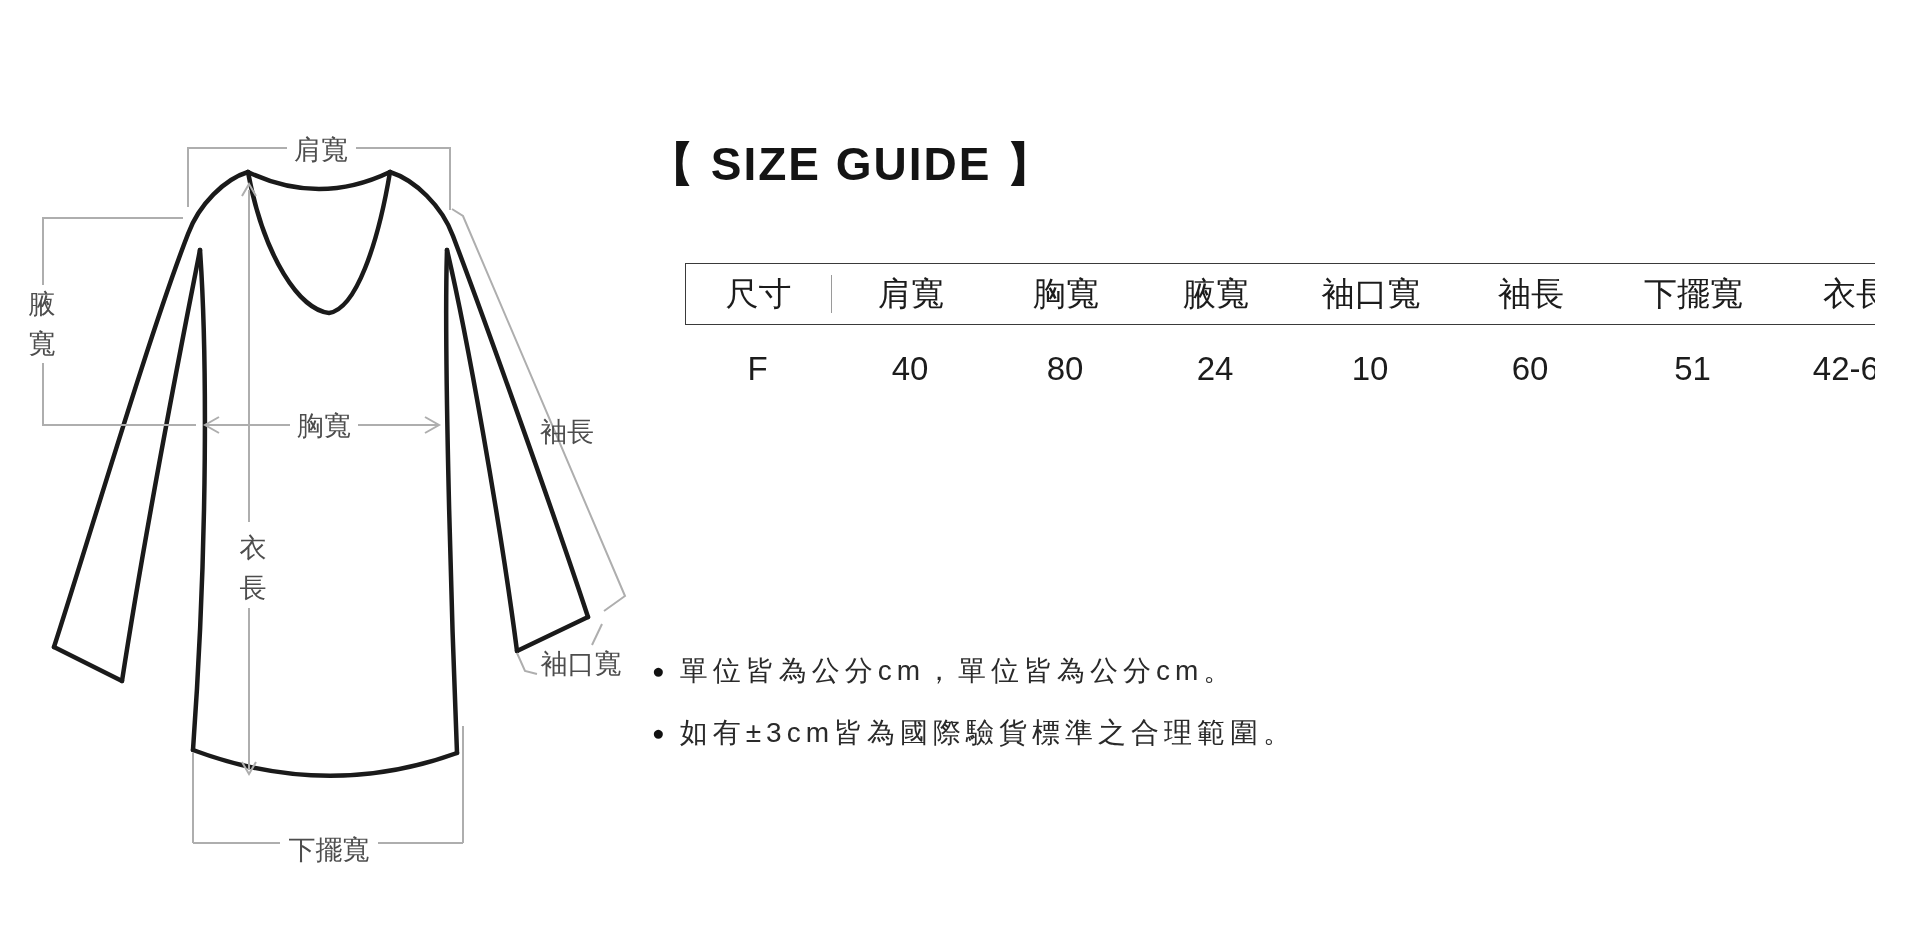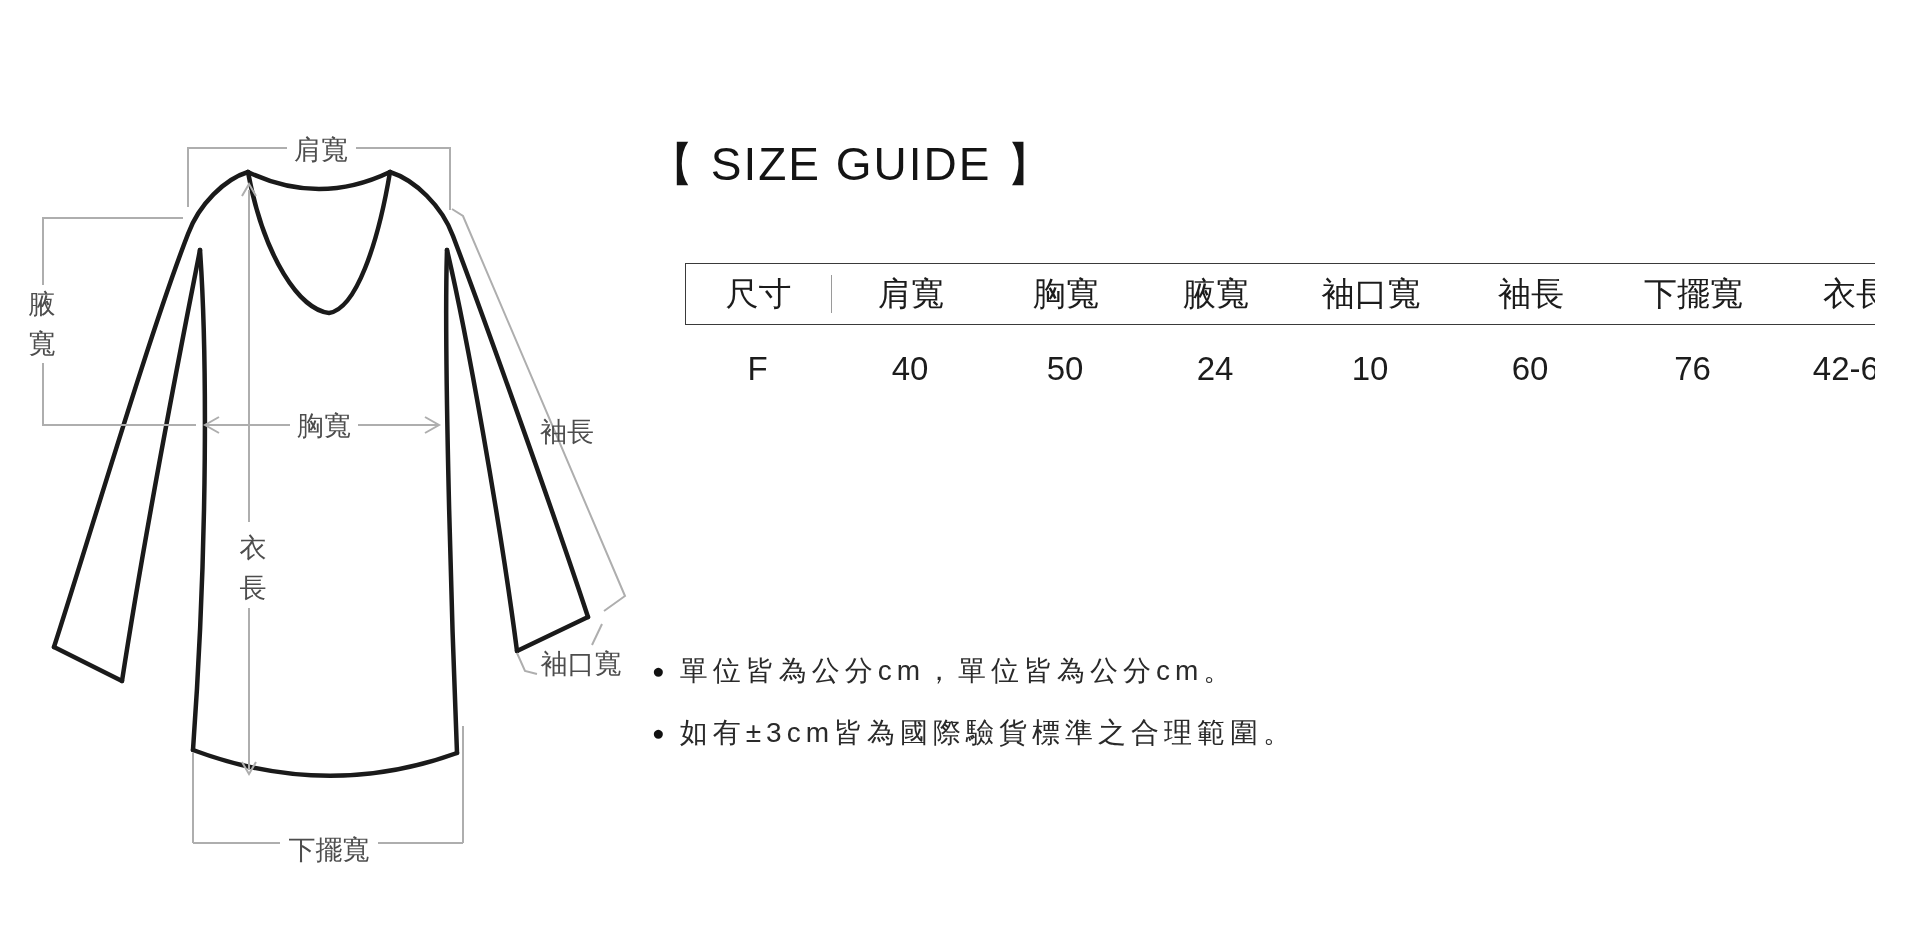--- a/index.html
+++ b/index.html
@@ -3,21 +3,21 @@
 <meta charset="utf-8">
 <style>
   html,body{margin:0;padding:0;background:#ffffff;}
   #canvas{
     position:relative;width:1875px;height:929px;background:#ffffff;overflow:hidden;
     font-family:"Liberation Sans",sans-serif;color:#222;
   }
   
   .title{
     position:absolute;left:648px;top:134px;
-    font-size:46px;font-weight:400;letter-spacing:2px;color:#141414;
+    font-size:46px;font-weight:700;letter-spacing:2px;color:#141414;
     white-space:nowrap;
   }
   
   .size-table{position:absolute;left:653px;top:263px;width:1250px;}
   .tgrid{
     display:grid;
     grid-template-columns:145px 160px 150px 150px 160px 160px 165px 160px;
     align-items:center;text-align:center;margin-left:32px;
   }
   .thead{
@@ -129,25 +129,25 @@
       <div class="cell">腋寬</div>
       <div class="cell">袖口寬</div>
       <div class="cell">袖長</div>
       <div class="cell">下擺寬</div>
       <div class="cell">衣長</div>
       <div class="sep"></div>
     </div>
     <div class="tgrid trow">
       <div class="cell">F</div>
       <div class="cell">40</div>
-      <div class="cell">50</div>
+      <div class="cell">80</div>
       <div class="cell">24</div>
       <div class="cell">10</div>
       <div class="cell">60</div>
-      <div class="cell">76</div>
+      <div class="cell">51</div>
       <div class="cell">42-62</div>
     </div>
   </div>
 
   <div class="note note1">
     <span class="dot">●</span>
     <span class="lines">
       <span>單位皆為公分cm，單位皆為公分cm。</span>
     </span>
   </div>

